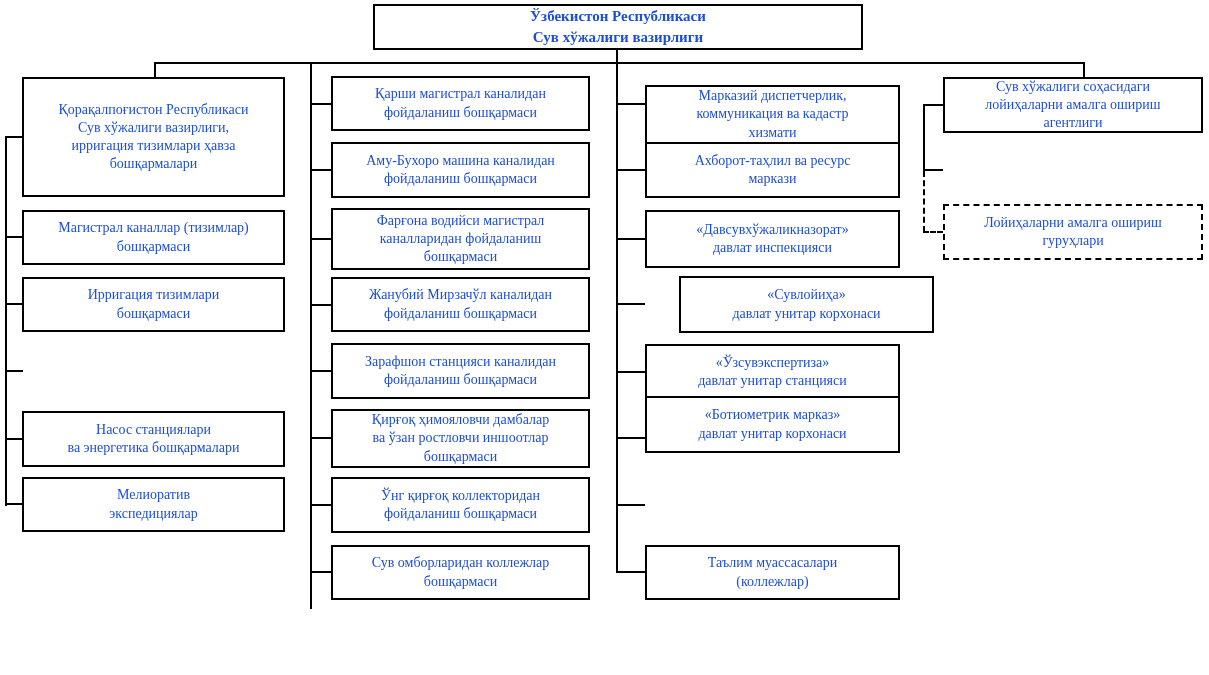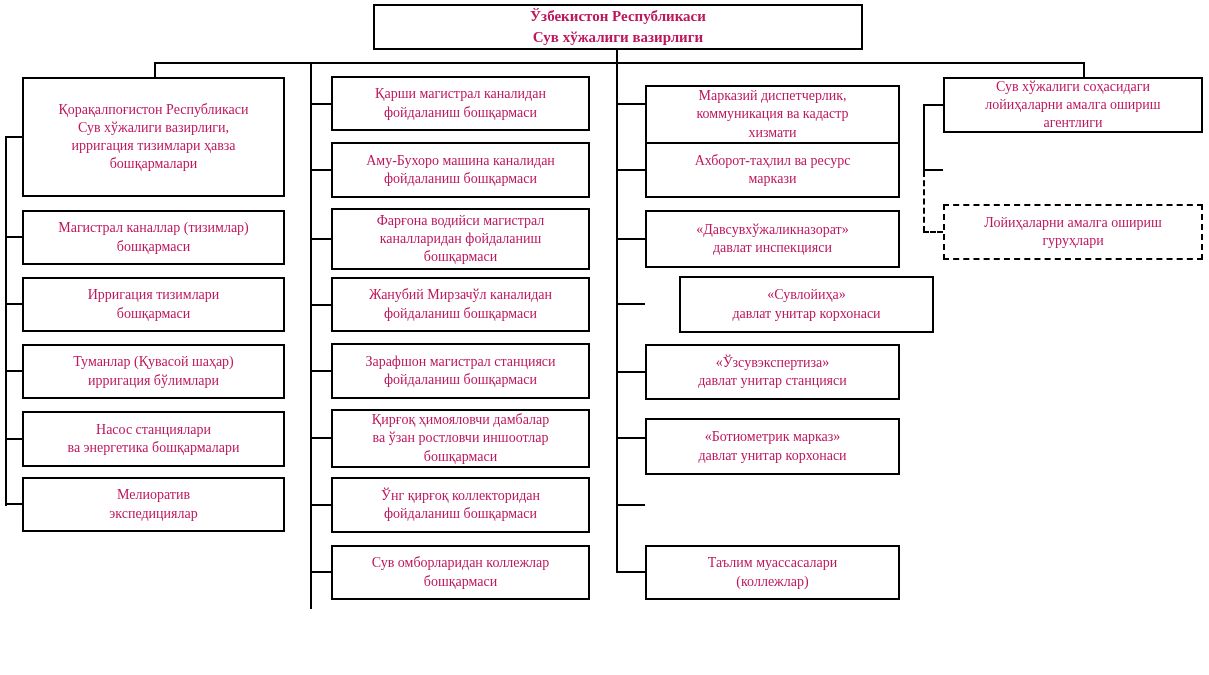--- a/index.html
+++ b/index.html
@@ -1,18 +1,18 @@
 <!DOCTYPE html>
 <html><head>
 <meta charset="utf-8">
 <style>
   html,body { margin:0; padding:0; background:#ffffff; }
   .canvas {
     position:relative; width:1209px; height:609px; background:#ffffff;
-    font-family:"Liberation Serif","DejaVu Serif",serif; color:#be185d;
+    font-family:"Liberation Serif","DejaVu Serif",serif; color:#1d4ed8;
     overflow:hidden;
   }
   .box {
     position:absolute; box-sizing:border-box;
     border:2px solid #000; background:#fff;
     display:flex; align-items:center; justify-content:center;
     text-align:center; white-space:pre-line;
     font-size:14px; line-height:1.3; padding:2px 6px;
   }
   .box.root { font-weight:bold; font-size:15px; line-height:1.4; }
@@ -70,37 +70,35 @@
 Сув хўжалиги вазирлиги</div>
 
   <div class="box" style="left:22px;top:77px;width:263px;height:120px">Қорақалпоғистон Республикаси
 Сув хўжалиги вазирлиги,
 ирригация тизимлари ҳавза
 бошқармалари</div>
   <div class="box" style="left:22px;top:210px;width:263px;height:55px">Магистрал каналлар (тизимлар)
 бошқармаси</div>
   <div class="box" style="left:22px;top:277px;width:263px;height:55px">Ирригация тизимлари
 бошқармаси</div>
-  <div class="box" style="left:22px;top:344px;width:263px;height:55px">Туманлар (Қувасой шаҳар)
-ирригация бўлимлари</div>
   <div class="box" style="left:22px;top:411px;width:263px;height:56px">Насос станциялари
 ва энергетика бошқармалари</div>
   <div class="box" style="left:22px;top:477px;width:263px;height:55px">Мелиоратив
 экспедициялар</div>
 
   <div class="box" style="left:331px;top:76px;width:259px;height:55px">Қарши магистрал каналидан
 фойдаланиш бошқармаси</div>
   <div class="box" style="left:331px;top:142px;width:259px;height:56px">Аму-Бухоро машина каналидан
 фойдаланиш бошқармаси</div>
   <div class="box" style="left:331px;top:208px;width:259px;height:62px">Фарғона водийси магистрал
 каналларидан фойдаланиш
 бошқармаси</div>
   <div class="box" style="left:331px;top:277px;width:259px;height:55px">Жанубий Мирзачўл каналидан
 фойдаланиш бошқармаси</div>
-  <div class="box" style="left:331px;top:343px;width:259px;height:56px">Зарафшон магистрал станцияси
+  <div class="box" style="left:331px;top:343px;width:259px;height:56px">Зарафшон станцияси каналидан
 фойдаланиш бошқармаси</div>
   <div class="box" style="left:331px;top:409px;width:259px;height:59px">Қирғоқ ҳимояловчи дамбалар
 ва ўзан ростловчи иншоотлар
 бошқармаси</div>
   <div class="box" style="left:331px;top:477px;width:259px;height:56px">Ўнг қирғоқ коллекторидан
 фойдаланиш бошқармаси</div>
   <div class="box" style="left:331px;top:545px;width:259px;height:55px">Сув омборларидан коллежлар
 бошқармаси</div>
   <div class="box" style="left:331px;top:612px;width:259px;height:55px">Жиззах бош насос агентлиги
 бошқармаси</div>
@@ -109,21 +107,21 @@
 коммуникация ва кадастр
 хизмати</div>
   <div class="box" style="left:645px;top:142px;width:255px;height:56px">Ахборот-таҳлил ва ресурс
 маркази</div>
   <div class="box" style="left:645px;top:210px;width:255px;height:58px">«Давсувхўжаликназорат»
 давлат инспекцияси</div>
   <div class="box" style="left:679px;top:276px;width:255px;height:57px">«Сувлойиҳа»
 давлат унитар корхонаси</div>
   <div class="box" style="left:645px;top:344px;width:255px;height:56px">«Ўзсувэкспертиза»
 давлат унитар станцияси</div>
-  <div class="box" style="left:645px;top:418px;width:255px;height:57px">«Ботиометрик марказ»
+  <div class="box" style="left:645px;top:396px;width:255px;height:57px">«Ботиометрик марказ»
 давлат унитар корхонаси</div>
   <div class="box" style="left:645px;top:545px;width:255px;height:55px">Таълим муассасалари
 (коллежлар)</div>
 
   <div class="box" style="left:943px;top:77px;width:260px;height:56px">Сув хўжалиги соҳасидаги
 лойиҳаларни амалга ошириш
 агентлиги</div>
   <div class="box dashed" style="left:943px;top:204px;width:260px;height:56px">Лойиҳаларни амалга ошириш
 гуруҳлари</div>
 

